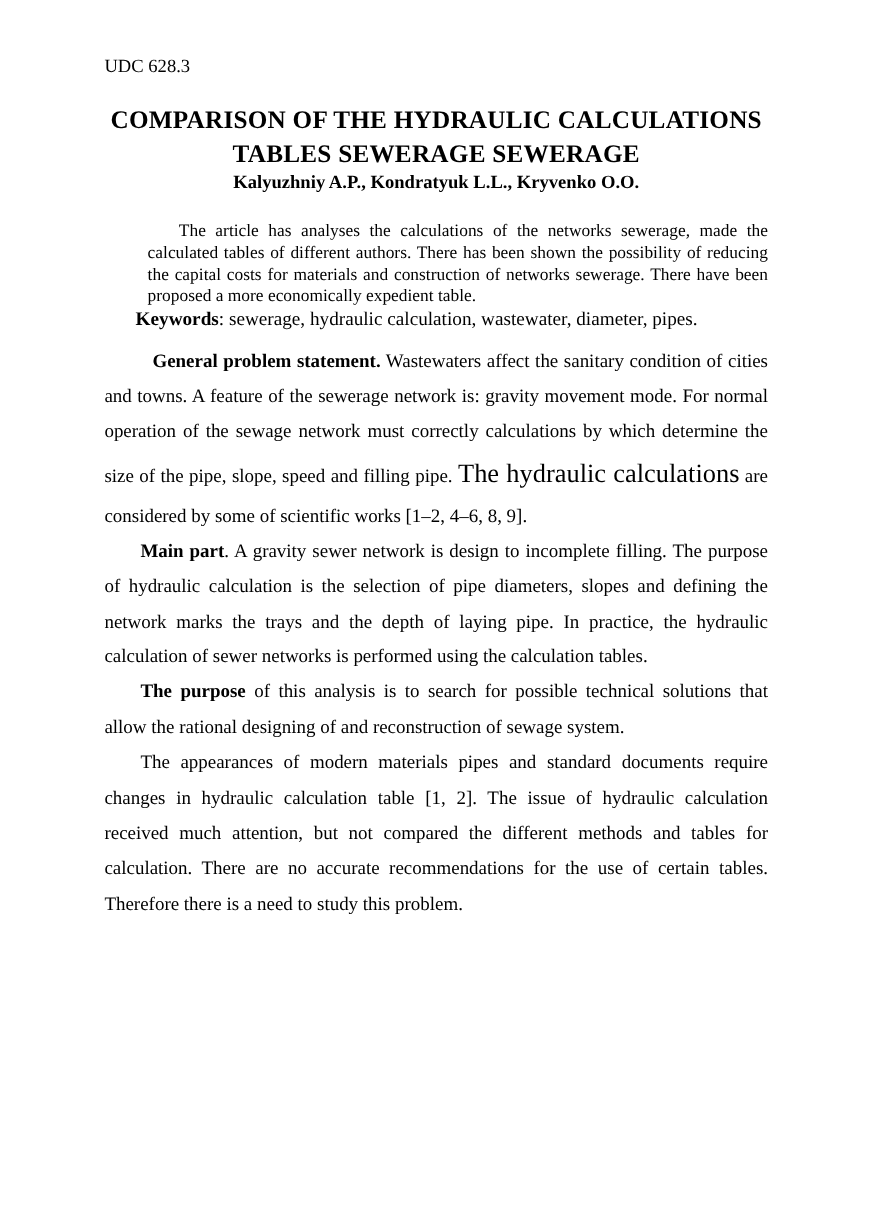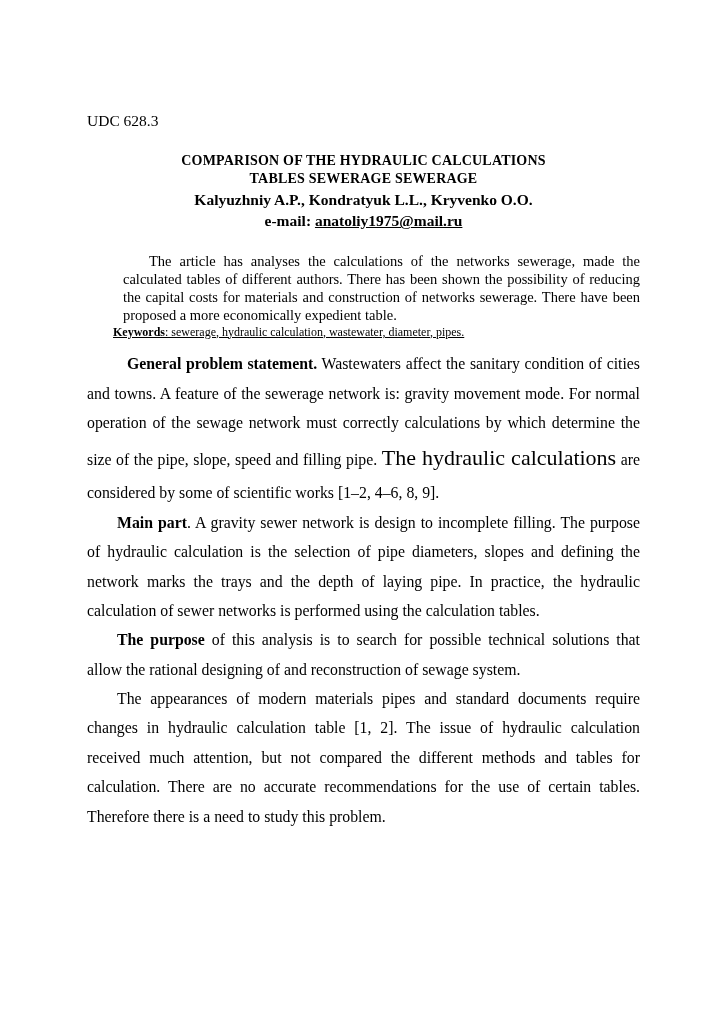--- a/index.html
+++ b/index.html
@@ -11,32 +11,32 @@
     width: 724px;
     height: 1024px;
     font-family: "Liberation Serif", "DejaVu Serif", serif;
     color: #000000;
     overflow: hidden;
   }
   .page {
     box-sizing: border-box;
     width: 724px;
     height: 840px;
-    padding: 112px 84px 40px 87px;
+    padding: 47px 84px 40px 87px;
   }
   .udc {
     font-size: 15.5px;
     margin-bottom: 22px;
   }
   .title-block {
     text-align: center;
     font-weight: bold;
   }
   .title-line {
-    font-size: 14px;
+    font-size: 21px;
     line-height: 1.32;
     letter-spacing: 0.2px;
   }
   .meta-line {
     font-size: 15.5px;
     line-height: 1.38;
     font-weight: bold;
     text-align: center;
   }
   .email-link {
@@ -46,25 +46,24 @@
   }
   .abstract {
     margin-top: 21px;
     font-size: 14.5px;
     line-height: 1.24;
     text-align: justify;
     text-indent: 26px;
     margin-left: 36px;
   }
   .keywords {
-    font-size: 12px;
+    font-size: 16px;
     line-height: 1.24;
     text-align: justify;
     text-indent: 26px;
-    text-decoration: underline;
   }
   .keywords .kw-label {
     font-weight: bold;
   }
   .body-p {
     margin: 0;
     font-size: 15.8px;
     line-height: 1.86;
     text-align: justify;
     text-indent: 30px;
@@ -84,21 +83,20 @@
 <body>
 
 <div class="page">
 
   <div class="udc">UDC 628.3</div>
 
   <div class="title-block">
     <div class="title-line">COMPARISON OF THE HYDRAULIC CALCULATIONS</div>
     <div class="title-line">TABLES SEWERAGE SEWERAGE</div>
     <div class="meta-line">Kalyuzhniy A.P., Kondratyuk L.L., Kryvenko O.O.</div>
-    <div class="meta-line"><span>e-mail: </span><span class="email-link">anatoliy1975@mail.ru</span></div>
   </div>
 
   <div class="abstract">The article has analyses the calculations of the networks sewerage, made the calculated tables of different authors. There has been shown the possibility of reducing the capital costs for materials and construction of networks sewerage. There have been proposed a more economically expedient table.</div>
 
   <div class="keywords"><span class="kw-label">Keywords</span><span>: sewerage, hydraulic calculation, wastewater, diameter, pipes.</span></div>
 
   <p class="body-p first"><span class="lead-bold">General problem statement.</span><span> Wastewaters affect the sanitary condition of cities and towns. A feature of the sewerage network is: gravity movement mode. For normal operation of the sewage network must correctly calculations by which determine the size of the pipe, slope, speed and filling pipe. </span><span class="large-run">The hydraulic calculations</span><span> are considered by some of scientific works [1–2, 4–6, 8, 9].</span></p>
 
   <p class="body-p"><span class="lead-bold">Main part</span><span>. A gravity sewer network is design to incomplete filling. The purpose of hydraulic calculation is the selection of pipe diameters, slopes and defining the network marks the trays and the depth of laying pipe. In practice, the hydraulic calculation of sewer networks is performed using the calculation tables.</span></p>
 

